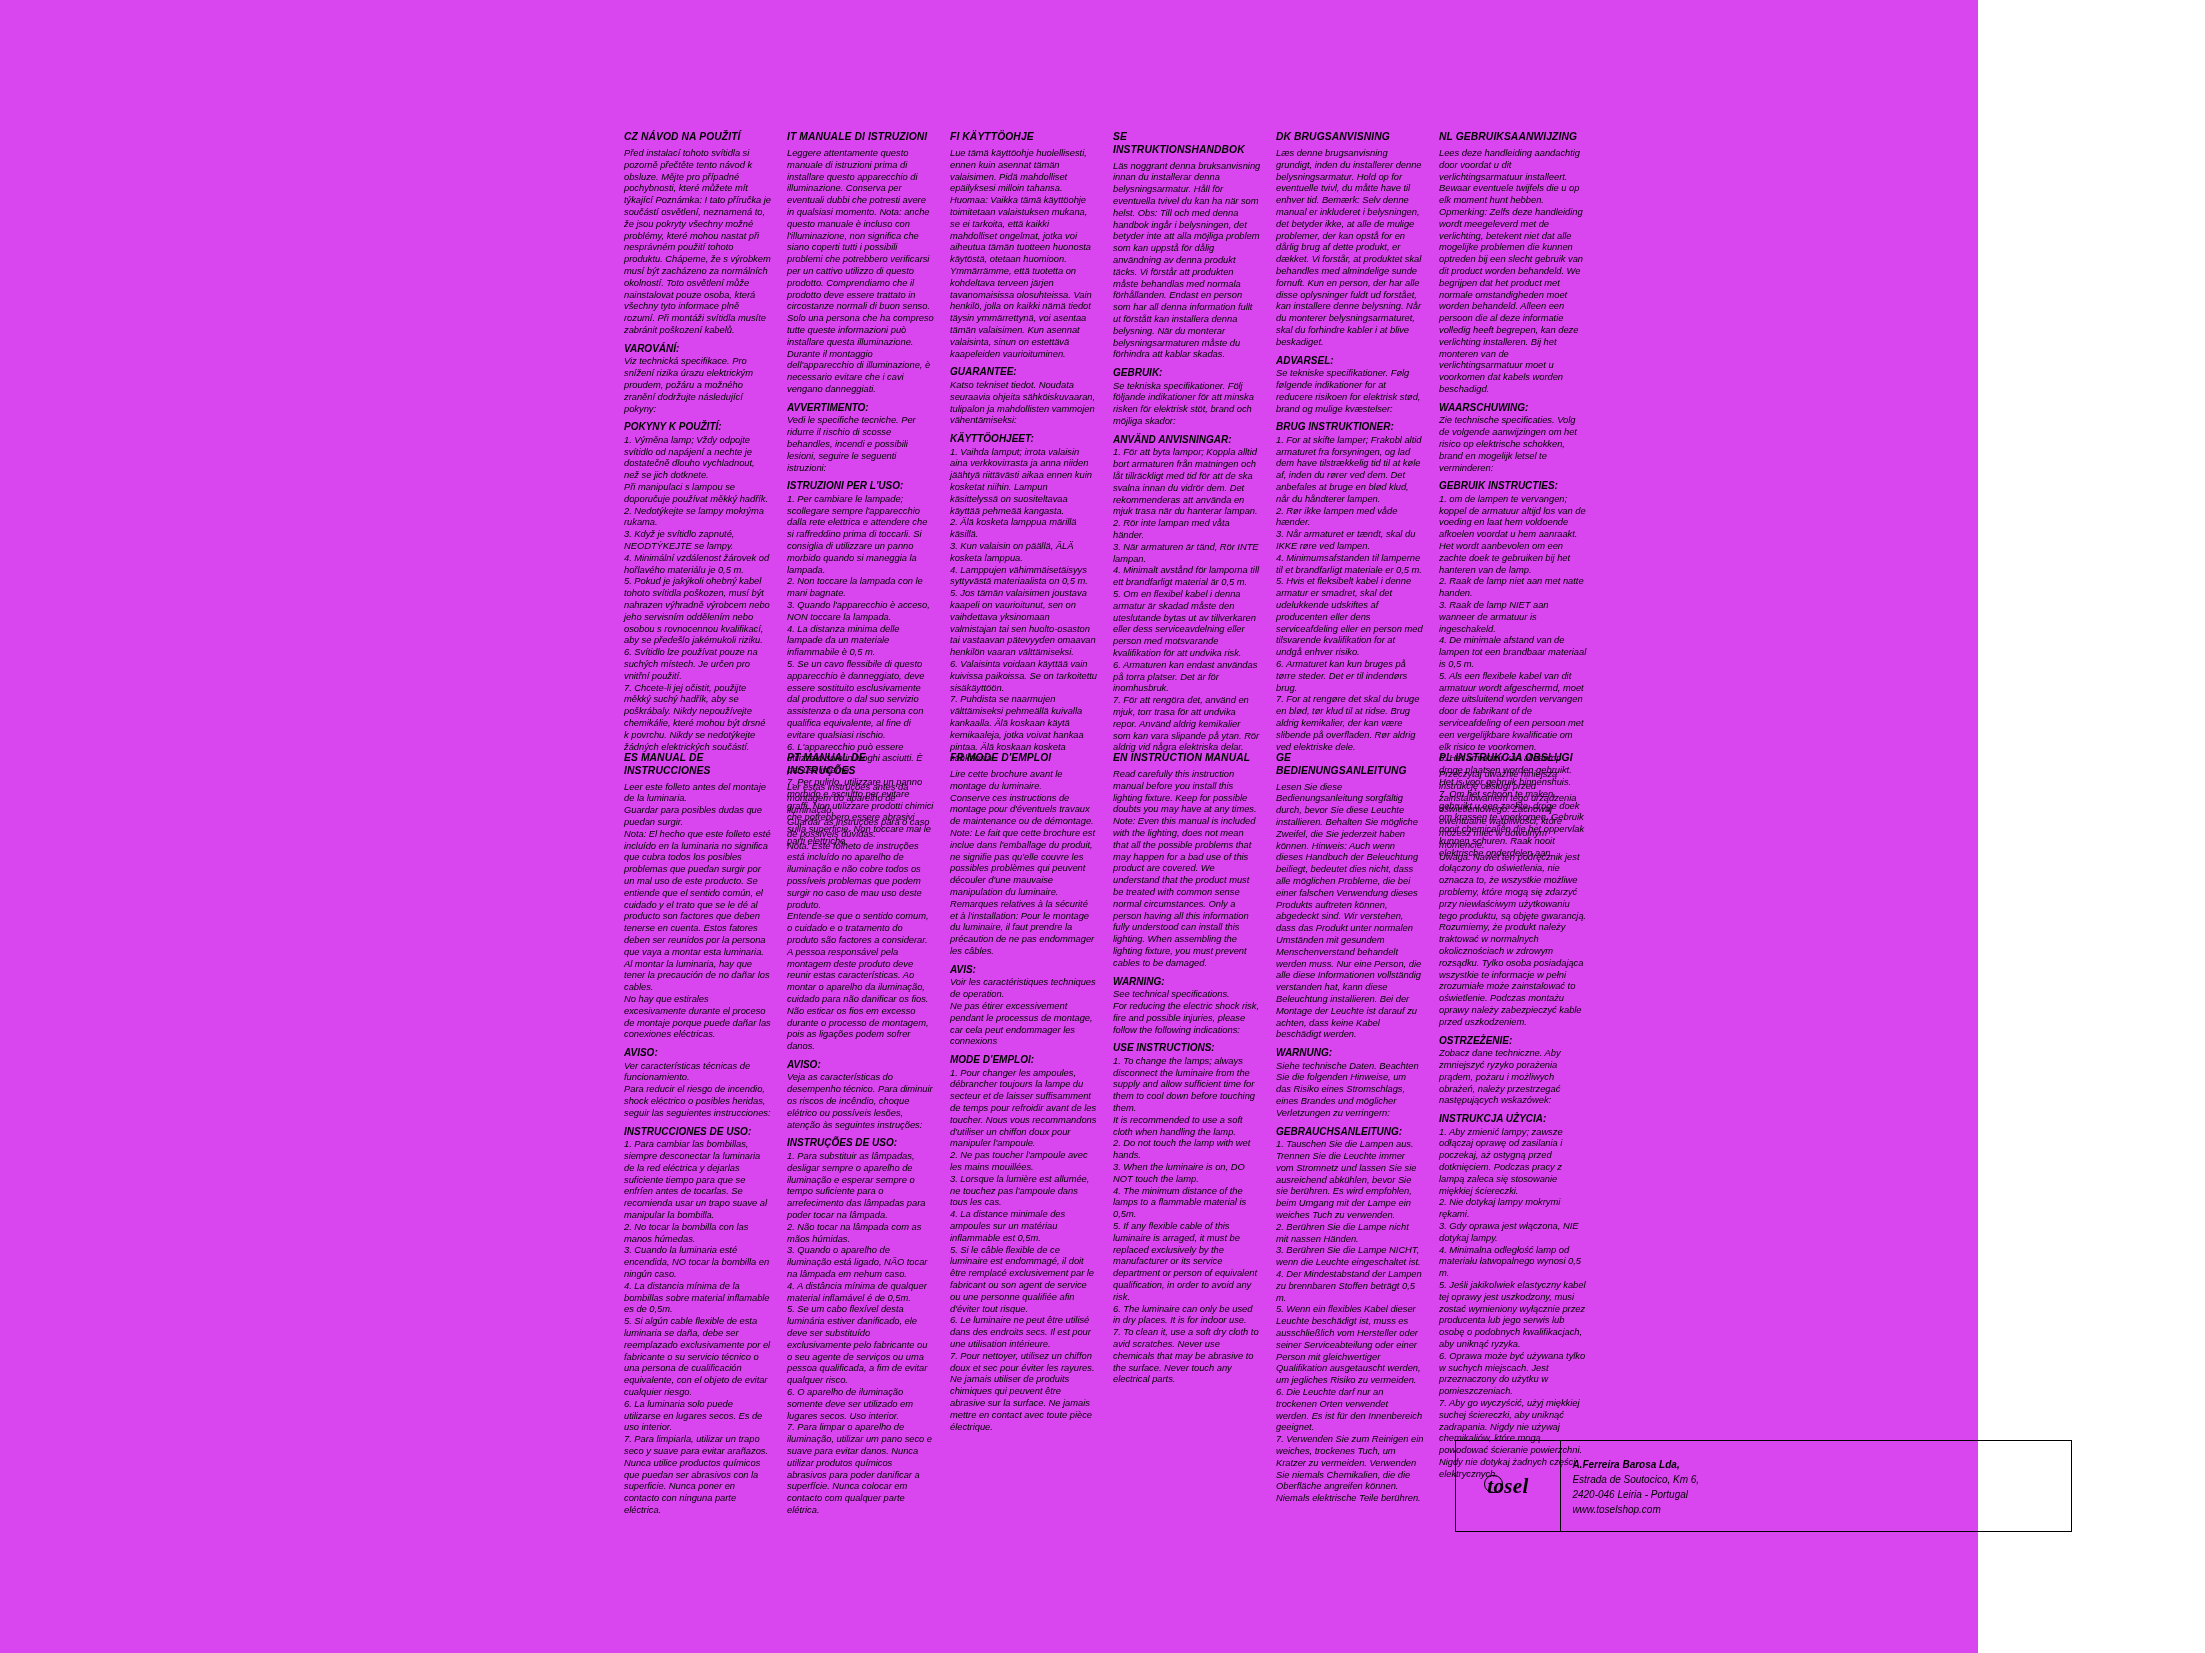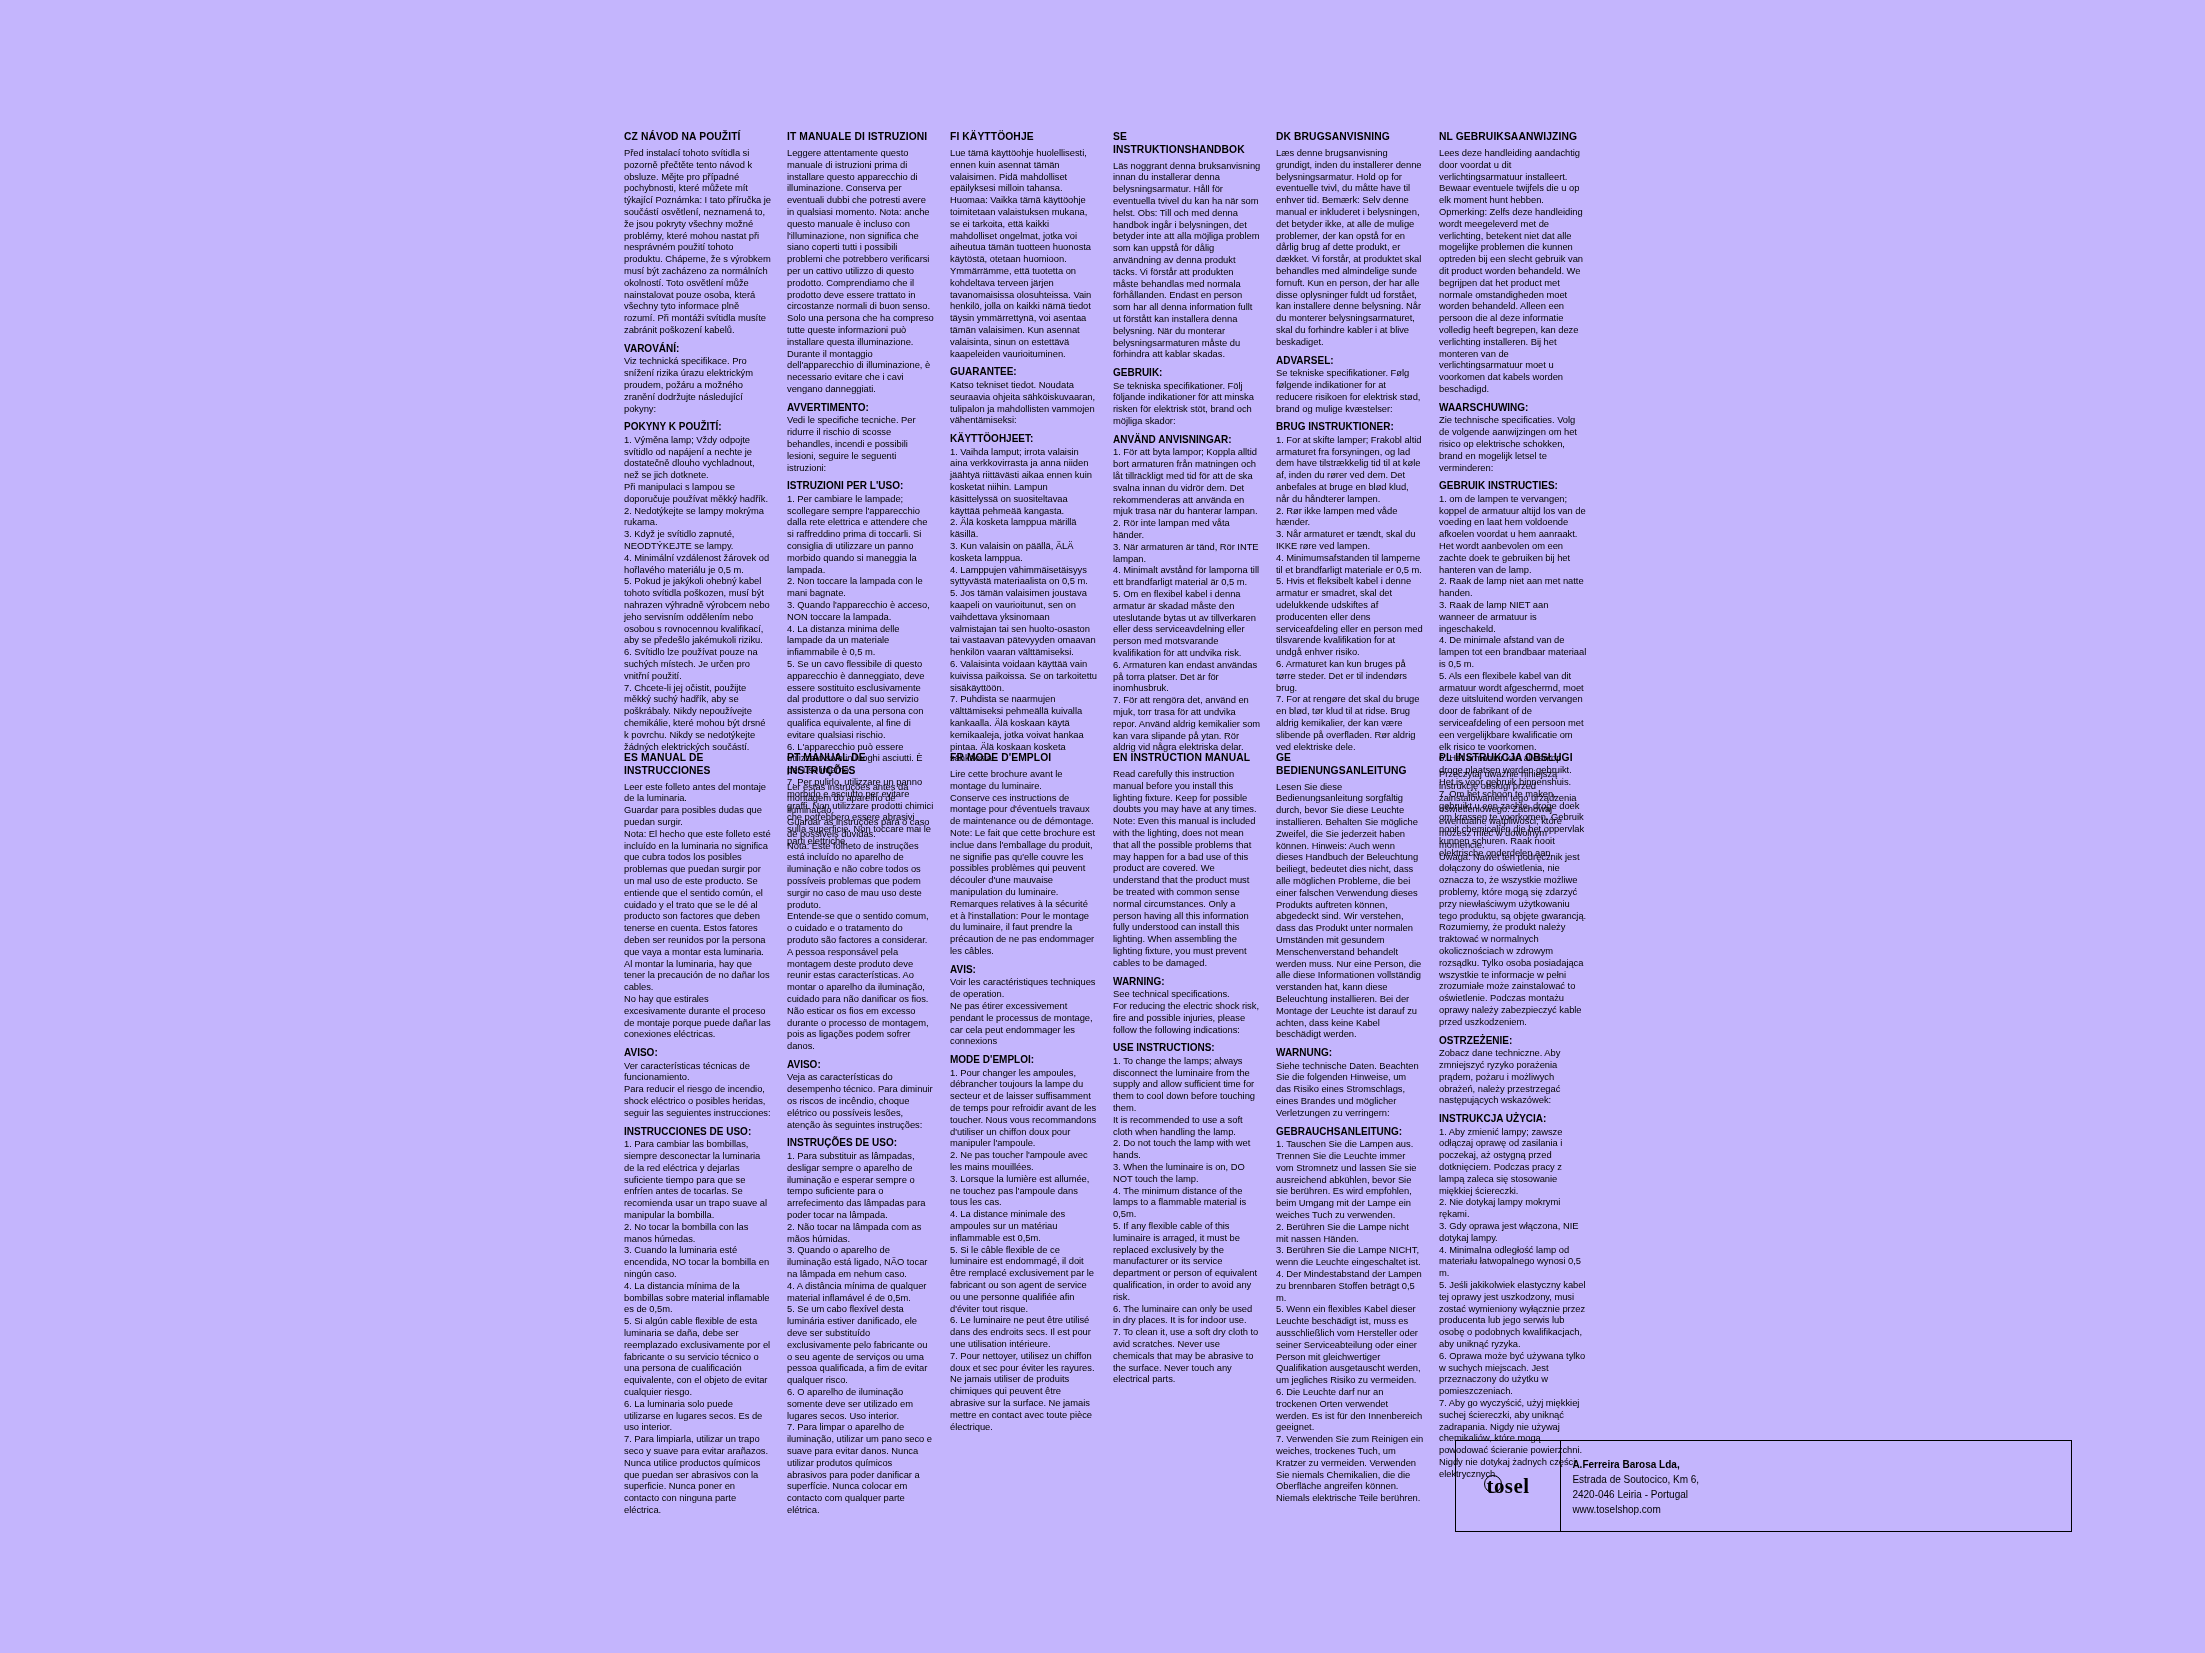--- a/index.html
+++ b/index.html
@@ -10,23 +10,24 @@
   body {
     width: 2205px;
     height: 1654px;
     font-family: "Liberation Sans", sans-serif;
     color: #000000;
     position: relative;
   }
   .page {
     position: absolute;
     left: 0; top: 0;
-    width: 2205px;
+    width: 1978px;
     height: 1654px;
-    background: #c4b5fd;
+    background: #d946ef;
+    font-style: italic;
   }
   .row {
     position: absolute;
     display: flex;
     flex-direction: row;
     align-items: flex-start;
   }
   .row-top {
     left: 624px;
     top: 131px;

